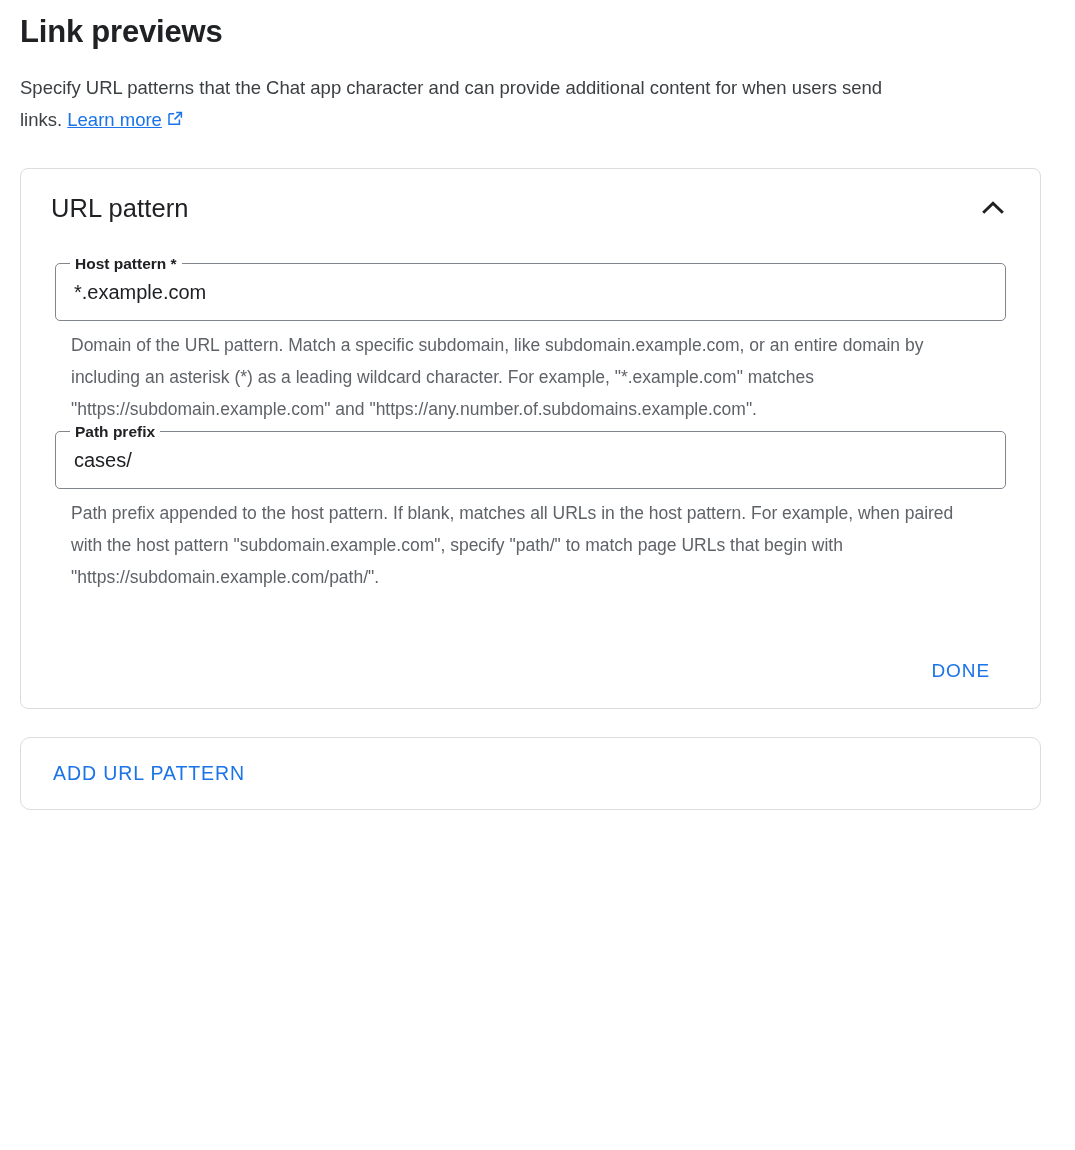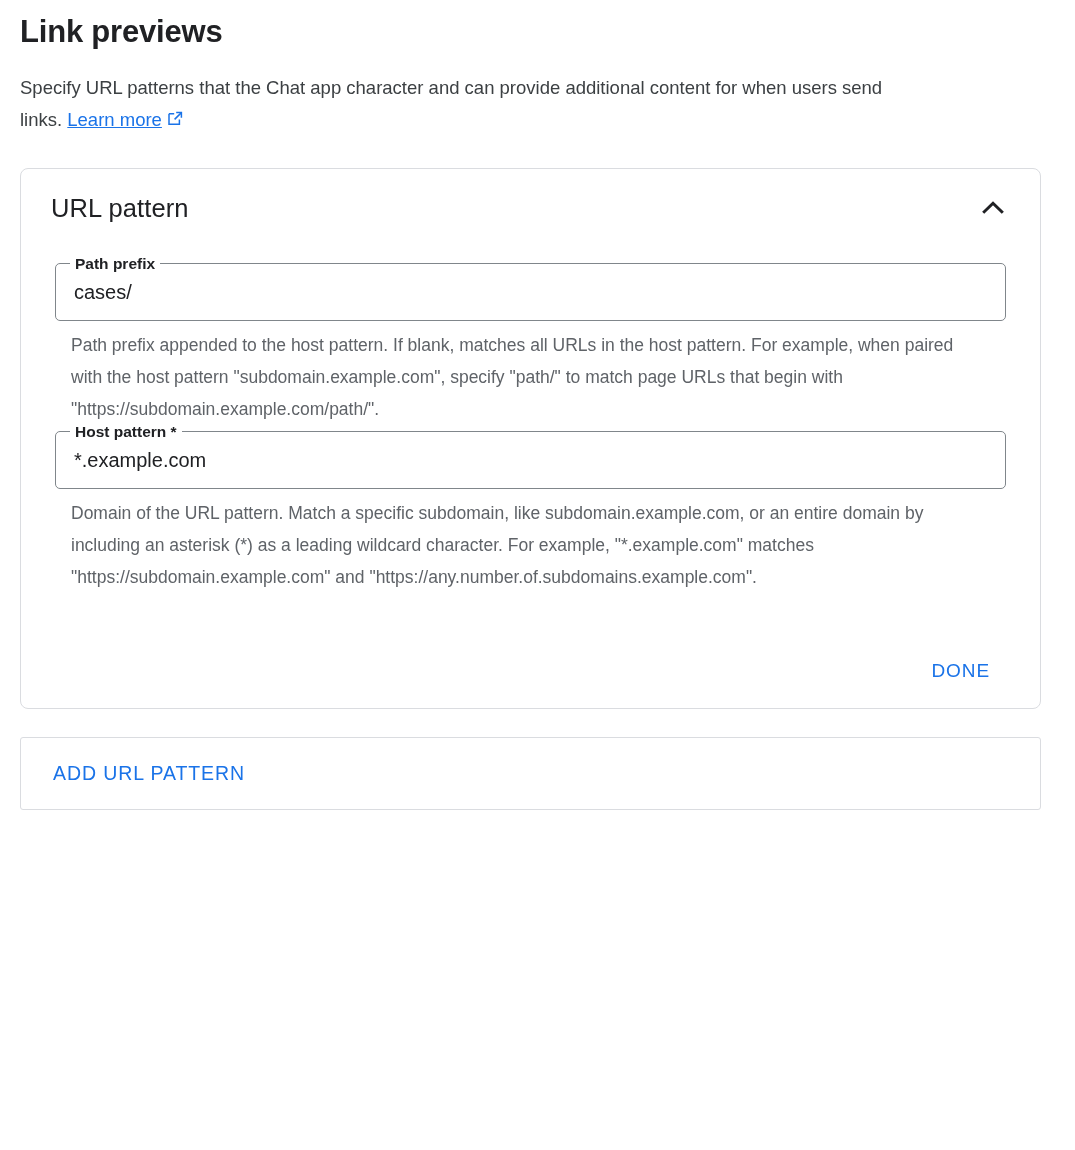--- a/index.html
+++ b/index.html
@@ -135,21 +135,21 @@
     color: #1a73e8;
     font-size: 19px;
     font-weight: 500;
     letter-spacing: 0.9px;
     cursor: pointer;
     padding: 8px 12px;
     font-family: "Liberation Sans", sans-serif;
   }
   .add-card {
     border: 1px solid #dadce0;
-    border-radius: 3px;
+    border-radius: 10px;
     background: #fff;
     width: 1021px;
     box-sizing: border-box;
     padding: 24px 32px;
     margin-top: 28px;
   }
   .add-btn {
     background: none;
     border: none;
     color: #1a73e8;
@@ -183,34 +183,34 @@
       <div class="card-title">URL pattern</div>
       <button class="chevron-btn">
         <svg width="30" height="30" viewBox="0 0 24 24" fill="none" xmlns="http://www.w3.org/2000/svg">
           <path d="M5 15L12 8.2L19 15" stroke="#202124" stroke-width="2.4" stroke-linecap="square" fill="none"></path>
         </svg>
       </button>
     </div>
 
     <div class="field-group">
       <div class="text-field">
+        <span class="field-label">Host pattern *</span>
+        <input class="field-value" type="text" value="*.example.com" style="">
+      </div>
+      <div class="field-help">Domain of the URL pattern. Match a specific subdomain, like subdomain.example.com, or an entire domain by including an asterisk (*) as a leading wildcard character. For example, "*.example.com" matches "https://subdomain.example.com" and "https://any.number.of.subdomains.example.com".</div>
+    </div>
+
+    <div class="field-group">
+      <div class="text-field">
         <span class="field-label">Path prefix</span>
         <input class="field-value" type="text" value="cases/" style="">
       </div>
       <div class="field-help">Path prefix appended to the host pattern. If blank, matches all URLs in the host pattern. For example, when paired with the host pattern "subdomain.example.com", specify "path/" to match page URLs that begin with "https://subdomain.example.com/path/".</div>
     </div>
 
-    <div class="field-group">
-      <div class="text-field">
-        <span class="field-label">Host pattern *</span>
-        <input class="field-value" type="text" value="*.example.com" style="">
-      </div>
-      <div class="field-help">Domain of the URL pattern. Match a specific subdomain, like subdomain.example.com, or an entire domain by including an asterisk (*) as a leading wildcard character. For example, "*.example.com" matches "https://subdomain.example.com" and "https://any.number.of.subdomains.example.com".</div>
-    </div>
-
     <div class="card-actions">
       <button class="done-btn">DONE</button>
     </div>
 
   </div>
 
   <div class="add-card">
     <button class="add-btn">ADD URL PATTERN</button>
   </div>
 

